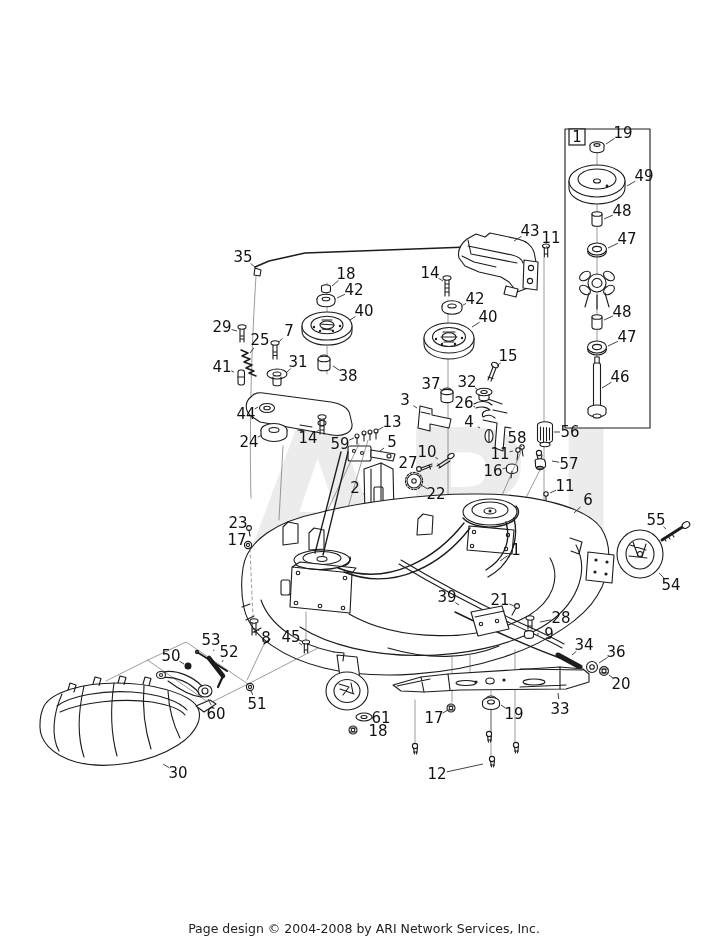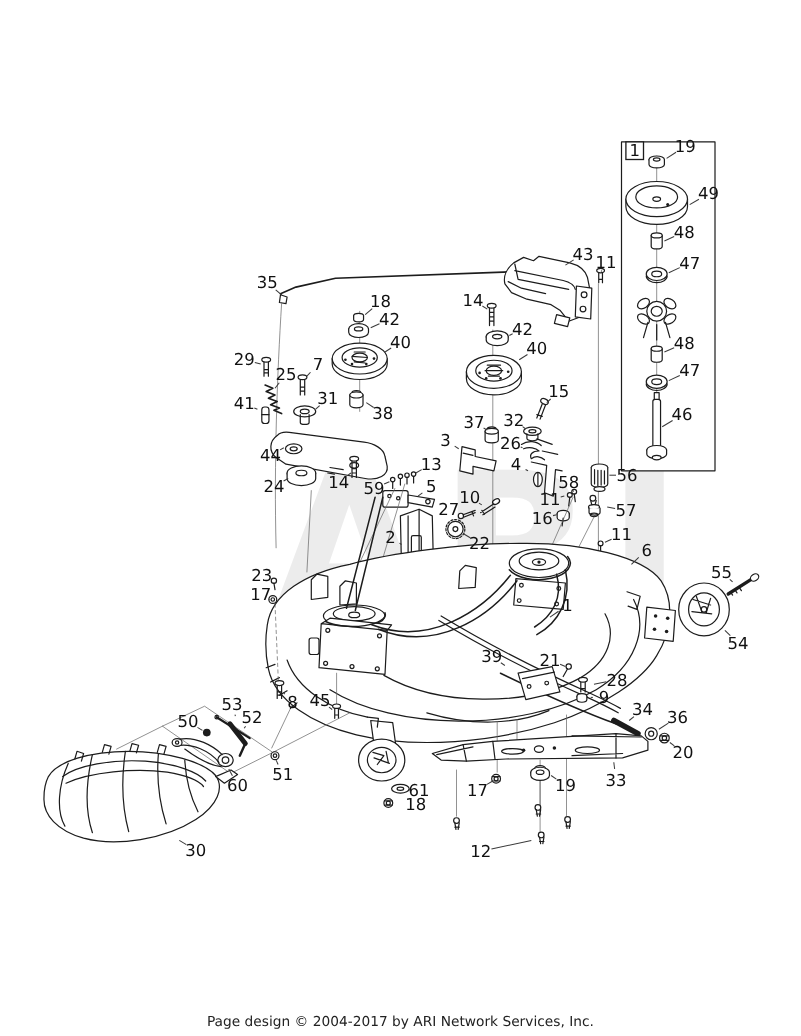--- a/index.html
+++ b/index.html
@@ -547,14 +547,14 @@
         <text x="171" y="661.2" class="callout-num">50</text>
         <line x1="211.2941176470588" y1="705.1764705882352" x2="208" y2="699" class="leader"></line>
         <text x="216" y="719.2" class="callout-num">60</text>
         <line x1="252.80941822538253" y1="694.9204061549955" x2="251" y2="691" class="leader"></line>
         <text x="257" y="709.2" class="callout-num">51</text>
         <line x1="169.42507074287457" y1="767.8550424457247" x2="163" y2="764" class="leader"></line>
         <text x="178" y="778.2" class="callout-num">30</text>
       </g>
 </svg>
 
-<div class="footer">Page design © 2004-2017 by ARI Network Services, Inc.</div>
+<div class="footer">Page design © 2004-2008 by ARI Network Services, Inc.</div>
 </div>
 
 </body></html>

